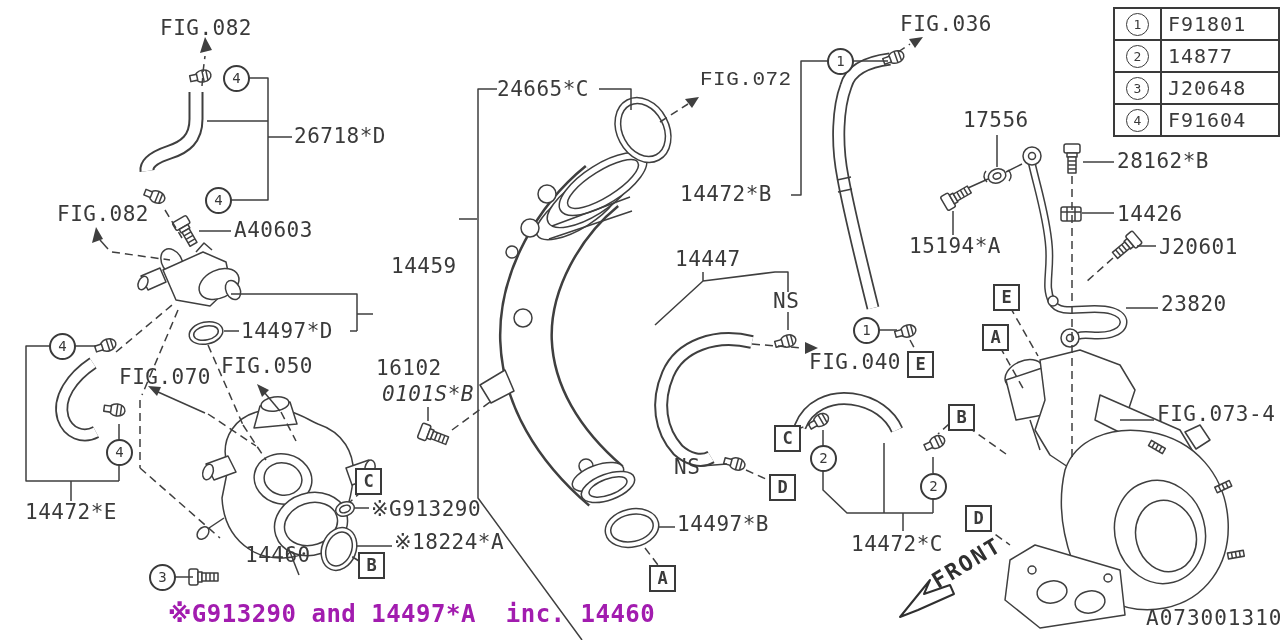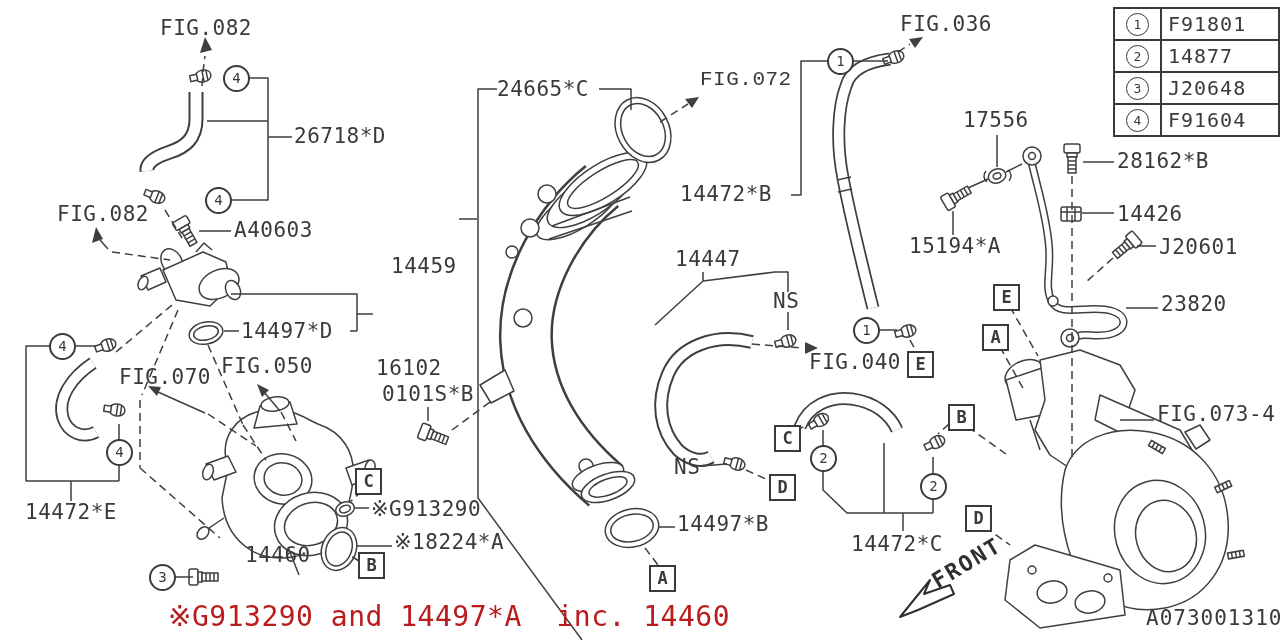--- a/index.html
+++ b/index.html
@@ -5,21 +5,21 @@
   html,body{margin:0;padding:0;background:#fff;}
   #stage{position:relative;width:1280px;height:640px;background:#fff;overflow:hidden;
          font-family:"DejaVu Sans Mono","DejaVu Sans",monospace;color:#3a3a3a;}
   #art{position:absolute;left:0;top:0;}
   #overlay{position:absolute;left:0;top:0;width:1280px;height:640px;}
   .callout{position:absolute;font-size:21px;line-height:1;letter-spacing:0.5px;white-space:pre;color:#3a3a3a;}
   .lbox{position:absolute;width:23px;height:23px;border:2px solid #3a3a3a;background:#fff;
         font-size:17px;font-weight:bold;line-height:23px;text-align:center;color:#3a3a3a;}
   .ncirc{position:absolute;width:23px;height:23px;border:2px solid #3a3a3a;border-radius:50%;background:#fff;
          font-size:14px;line-height:23px;text-align:center;color:#3a3a3a;}
-  .footnote{position:absolute;left:168px;top:600px;font-size:28px;letter-spacing:0.5px;white-space:pre;color:#b91c1c;}
+  .footnote{position:absolute;left:168px;top:600px;font-size:24px;letter-spacing:0.5px;white-space:pre;color:#a21caf;font-weight:bold;}
   .drawing-number{position:absolute;left:1146px;top:606px;font-size:21px;letter-spacing:1px;color:#3a3a3a;}
   .front-label{position:absolute;left:934px;top:570px;font-size:22px;font-weight:bold;letter-spacing:2px;
                color:#2f2f2f;transform:rotate(-31deg);transform-origin:left center;}
   #legend{position:absolute;left:1113px;top:7px;border-collapse:collapse;background:#fff;}
   #legend td{border:2px solid #3a3a3a;padding:2px 6px;height:26px;}
   #legend td.leg-num{width:36px;text-align:center;}
   #legend td.leg-code{width:112px;font-size:20px;letter-spacing:1px;text-align:left;}
   .ncirc-inline{display:inline-block;width:21px;height:21px;border:1.7px solid #3a3a3a;border-radius:50%;
                 font-size:13px;line-height:21px;text-align:center;}
 </style>
@@ -278,21 +278,21 @@
 
 <div id="overlay">
       <div class="callout" style="left: 160px; top: 18px;">FIG.082</div>
       <div class="callout" style="left: 294px; top: 126px;">26718*D</div>
       <div class="callout" style="left: 57px; top: 204px;">FIG.082</div>
       <div class="callout" style="left: 234px; top: 220px; text-align: right;">A40603</div>
       <div class="callout" style="left: 376px; top: 312px; margin-top: 46px;">16102</div>
       <div class="callout" style="left: 241px; top: 321px;">14497*D</div>
       <div class="callout" style="left: 119px; top: 367px;">FIG.070</div>
       <div class="callout" style="left: 221px; top: 356px;">FIG.050</div>
-      <div class="callout" style="left: 382px; top: 384px;">0101S*B</div>
+      <div class="callout" style="left: 382px; top: 384px; font-style: italic;">0101S*B</div>
       <div class="callout" style="left: 391px; top: 208px; margin-top: 48px;">14459</div>
       <div class="callout" style="left: 497px; top: 79px;">24665*C</div>
       <div class="callout" style="left: 700px; top: 69px; font-family: Liberation Mono, monospace;">FIG.072</div>
       <div class="callout" style="left: 677px; top: 514px; text-align: right;">14497*B</div>
       <div class="callout" style="left: 900px; top: 14px;">FIG.036</div>
       <div class="callout" style="left: 680px; top: 184px;">14472*B</div>
       <div class="callout" style="left: 675px; top: 249px;">14447</div>
       <div class="callout" style="left: 773px; top: 291px;">NS</div>
       <div class="callout" style="left: 809px; top: 352px;">FIG.040</div>
       <div class="callout" style="left: 674px; top: 457px;">NS</div>

